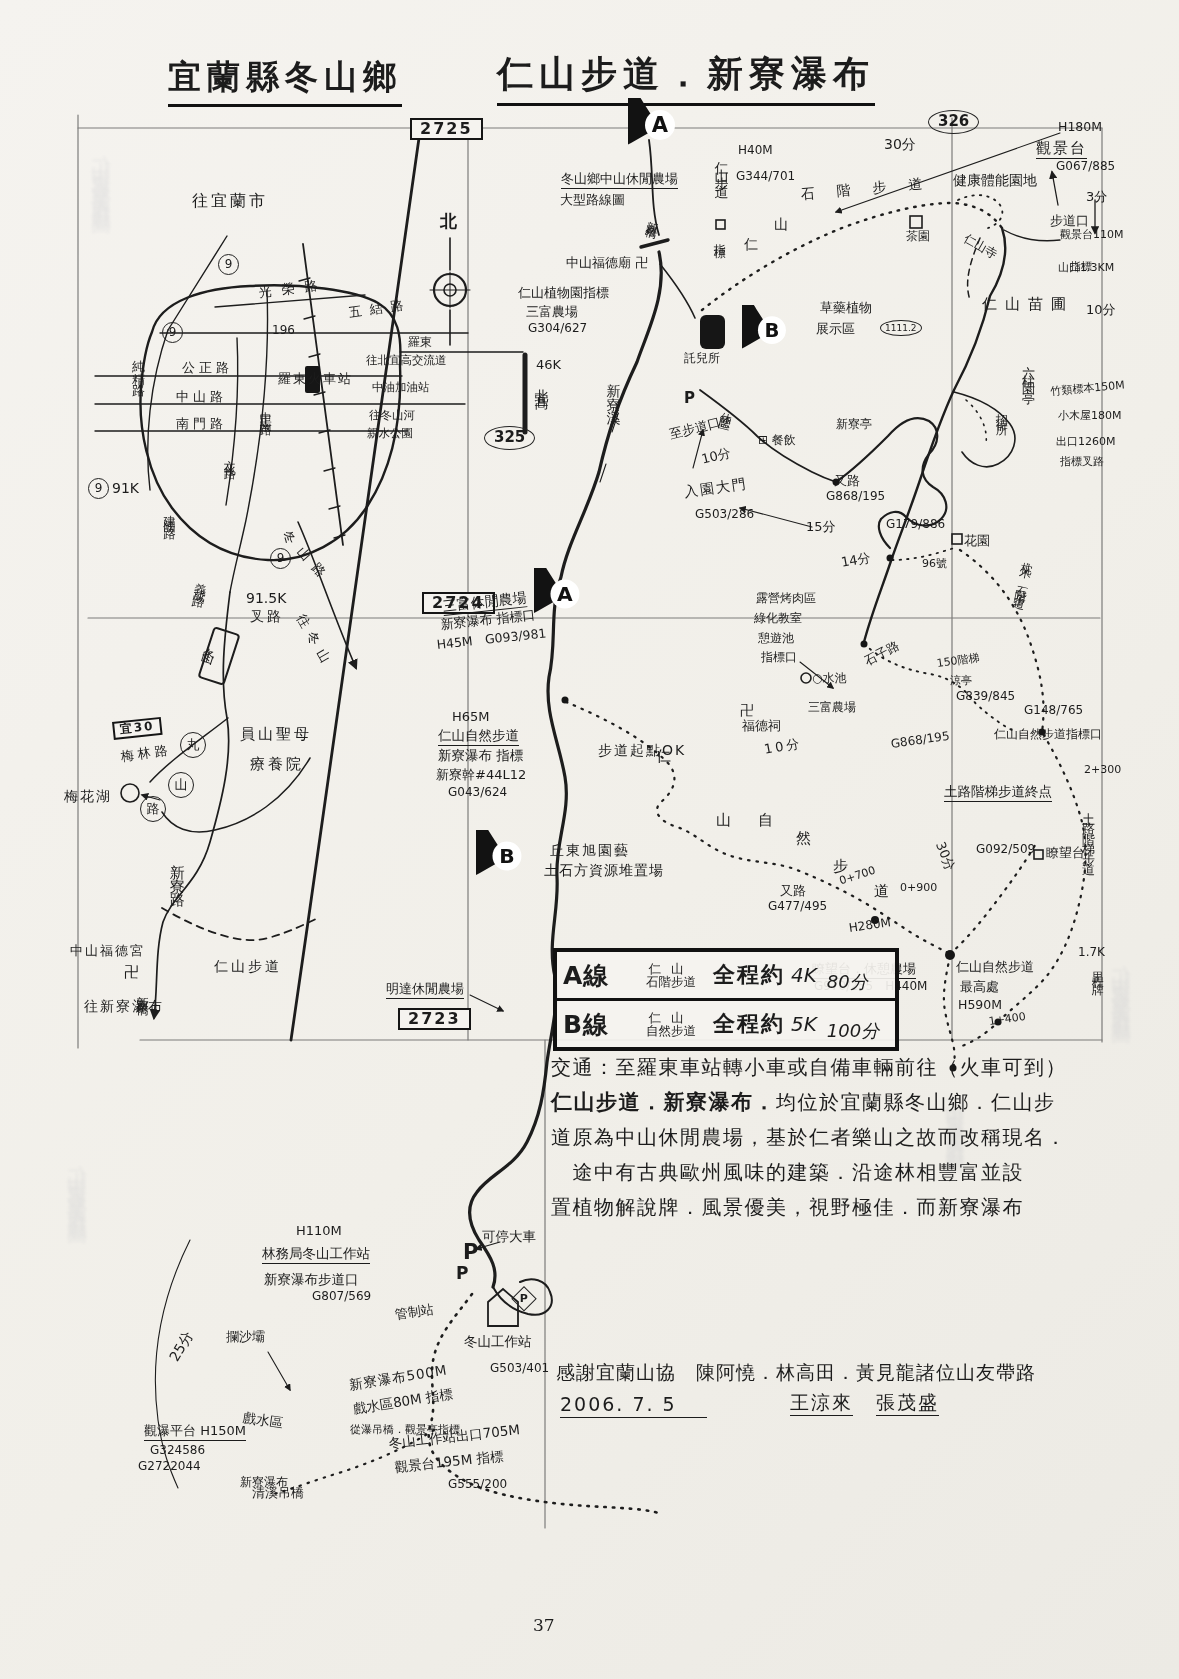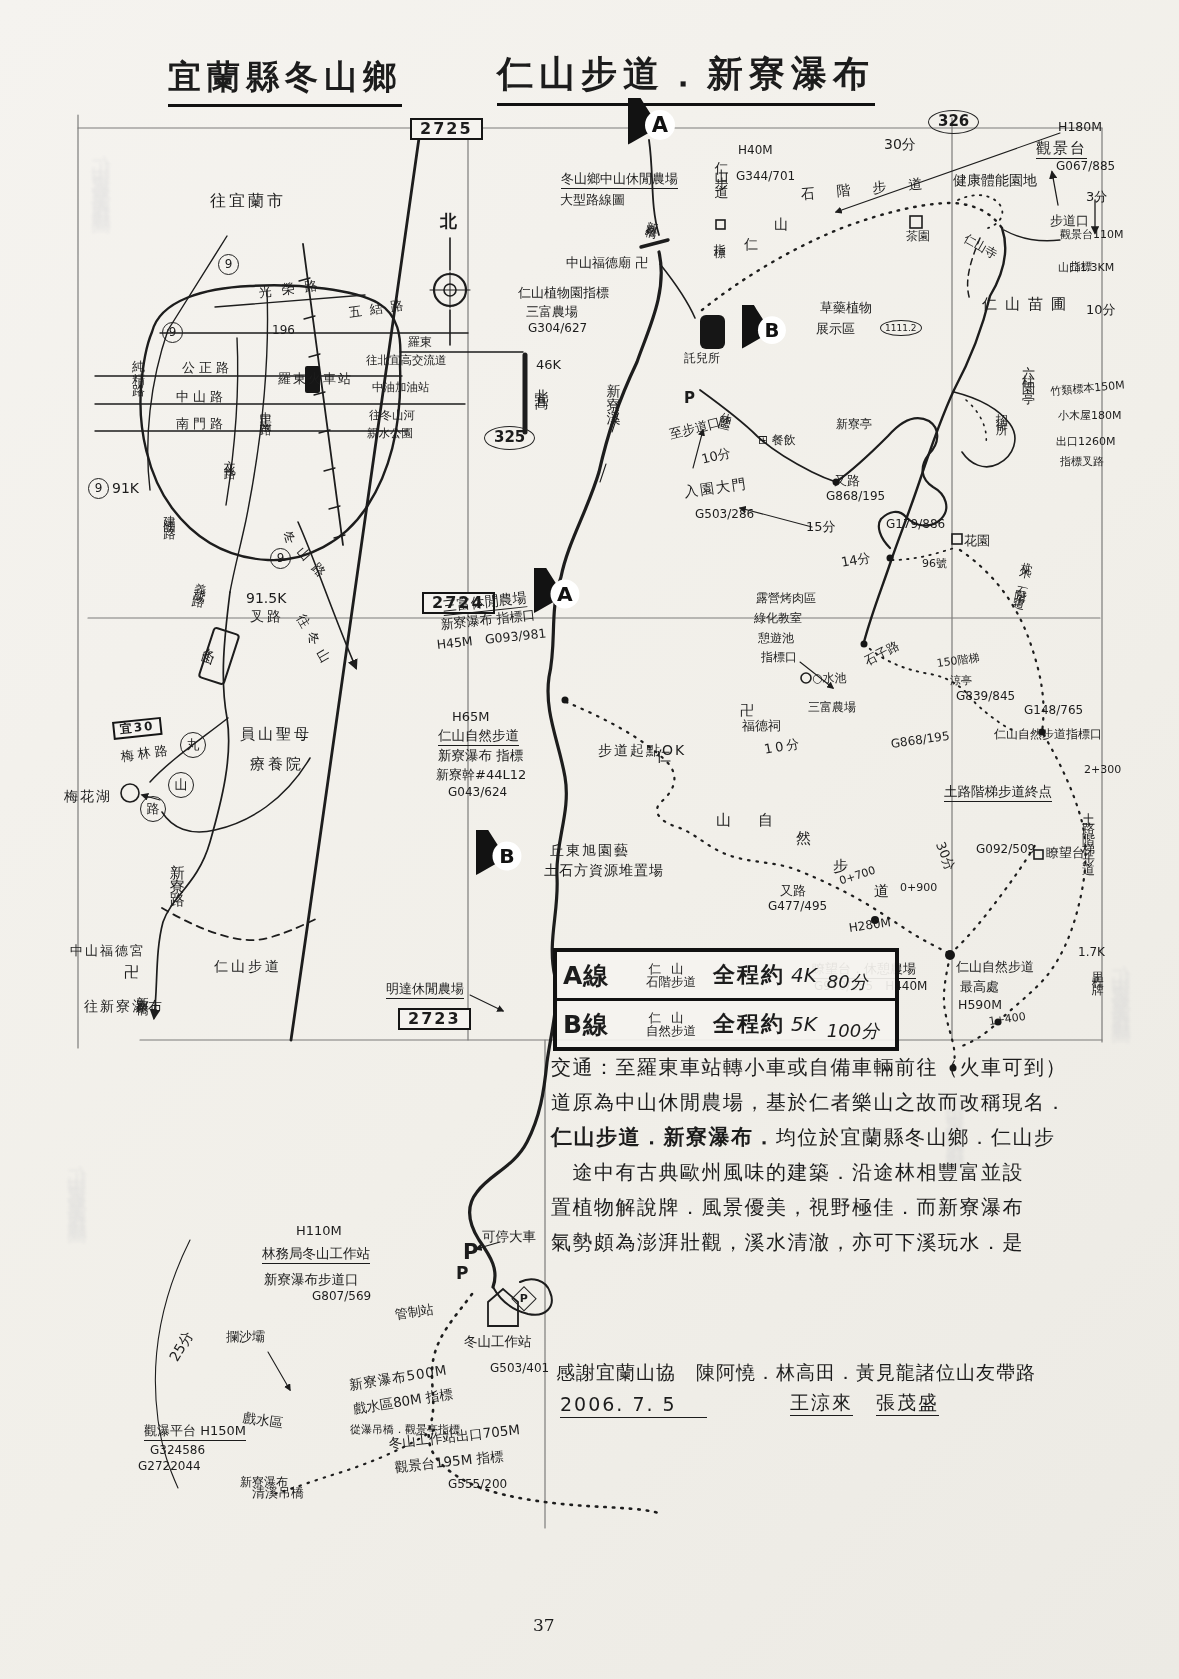--- a/index.html
+++ b/index.html
@@ -187,21 +187,21 @@
     <path d="M31,29 L3,45 A31,31 0 1 1 15,4 Z" fill="#121212"></path>
       <circle cx="32" cy="27" r="15" fill="#fff"></circle>
     <text x="32" y="34" font-size="21" font-weight="bold" text-anchor="middle" fill="#111">A</text>
   </svg>
   <svg class="marker" style="left:476px;top:830px;" width="60" height="56" viewBox="0 0 62 58">
     <path d="M31,29 L3,45 A31,31 0 1 1 15,4 Z" fill="#121212"></path>
       <circle cx="32" cy="27" r="15" fill="#fff"></circle>
     <text x="32" y="34" font-size="21" font-weight="bold" text-anchor="middle" fill="#111">B</text>
   </svg>
 
-  <div class="lb" style="left:192px;top:192px;font-size:16px;letter-spacing:3px;margin-left:18px;">往宜蘭市</div>
+  <div class="lb" style="left:192px;top:192px;font-size:16px;letter-spacing:3px;">往宜蘭市</div>
   <div class="lb circ" style="left:218px;top:254px;">9</div>
   <div class="lb circ" style="left:162px;top:322px;">9</div>
   <div class="lb" style="left:258px;top:286px;transform:rotate(-7deg);letter-spacing:10px;">光榮路</div>
   <div class="lb" style="left:348px;top:306px;transform:rotate(-8deg);letter-spacing:8px;">五結路</div>
   <div class="lb" style="left:272px;top:324px;font-size:12px;">196</div>
   <div class="lb v" style="left:130px;top:350px;letter-spacing:12px;">純精路</div>
   <div class="lb" style="left:182px;top:361px;letter-spacing:4px;">公正路</div>
   <div class="lb" style="left:176px;top:390px;letter-spacing:4px;">中山路</div>
   <div class="lb" style="left:176px;top:417px;letter-spacing:4px;">南門路</div>
   <div class="lb" style="left:278px;top:372px;font-size:13px;letter-spacing:2px;">羅東火車站</div>
@@ -400,25 +400,24 @@
         <div>自然步道</div>
       </span>
       <span class="ttotal">全程約</span>
       <span class="tdist">5K</span>
       <span class="ttime">100分</span>
     </div>
   </div>
 
   <div class="para">
     <p>交通：至羅東車站轉小車或自備車輛前往（火車可到）</p>
+    <p><b style="font-size:21px;">仁山步道．新寮瀑布．</b><span>均位於宜蘭縣冬山鄉．仁山步</span></p>
     <p>道原為中山休閒農場，基於仁者樂山之故而改稱現名．</p>
-    <p><b style="font-size:21px;">仁山步道．新寮瀑布．</b><span>均位於宜蘭縣冬山鄉．仁山步</span></p>
     <p>　途中有古典歐州風味的建築．沿途林相豐富並設</p>
     <p>置植物解說牌．風景優美，視野極佳．而新寮瀑布</p>
-    <p>氣勢頗為澎湃壯觀，溪水清澈，亦可下溪玩水．是</p>
   </div>
 
   <div class="lb" style="left:556px;top:1362px;font-size:19px;letter-spacing:1px;">感謝宜蘭山協　陳阿憢．林高田．黃見龍諸位山友帶路</div>
   <div class="lb u" style="left:560px;top:1394px;font-size:19px;letter-spacing:2px;padding-right:30px;">2006. 7. 5</div>
   <div class="lb u" style="left:790px;top:1392px;font-size:19px;letter-spacing:2px;">王涼來</div>
   <div class="lb u" style="left:876px;top:1392px;font-size:19px;letter-spacing:2px;">張茂盛</div>
 
   <div class="lb" style="left:533px;top:1616px;font-size:17px;font-family:'DejaVu Serif',serif;">37</div>
 </div>
 

